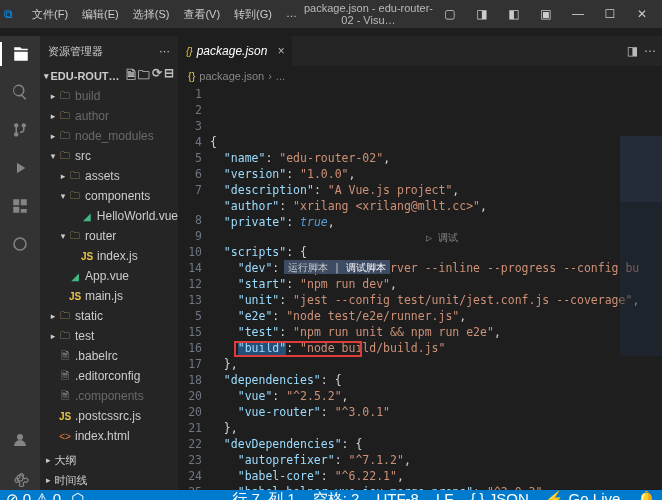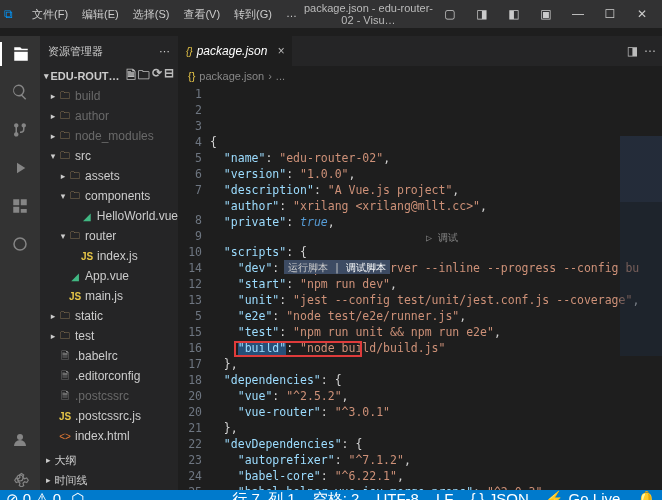--- a/index.html
+++ b/index.html
@@ -219,21 +219,21 @@
           <span>.babelrc</span>
         </div>
         <div class="tree-item l1">
           <span class="twist"></span>
           <span class="ficon ic-file">🗎</span>
           <span>.editorconfig</span>
         </div>
         <div class="tree-item l1 faded">
           <span class="twist"></span>
           <span class="ficon ic-file">🗎</span>
-          <span>.postcssrc</span>
+          <span>.components</span>
         </div>
         <div class="tree-item l1">
           <span class="twist"></span>
           <span class="ficon ic-js">JS</span>
           <span>.postcssrc.js</span>
         </div>
         <div class="tree-item l1">
           <span class="twist"></span>
           <span class="ficon ic-html">&lt;&gt;</span>
           <span>index.html</span>

